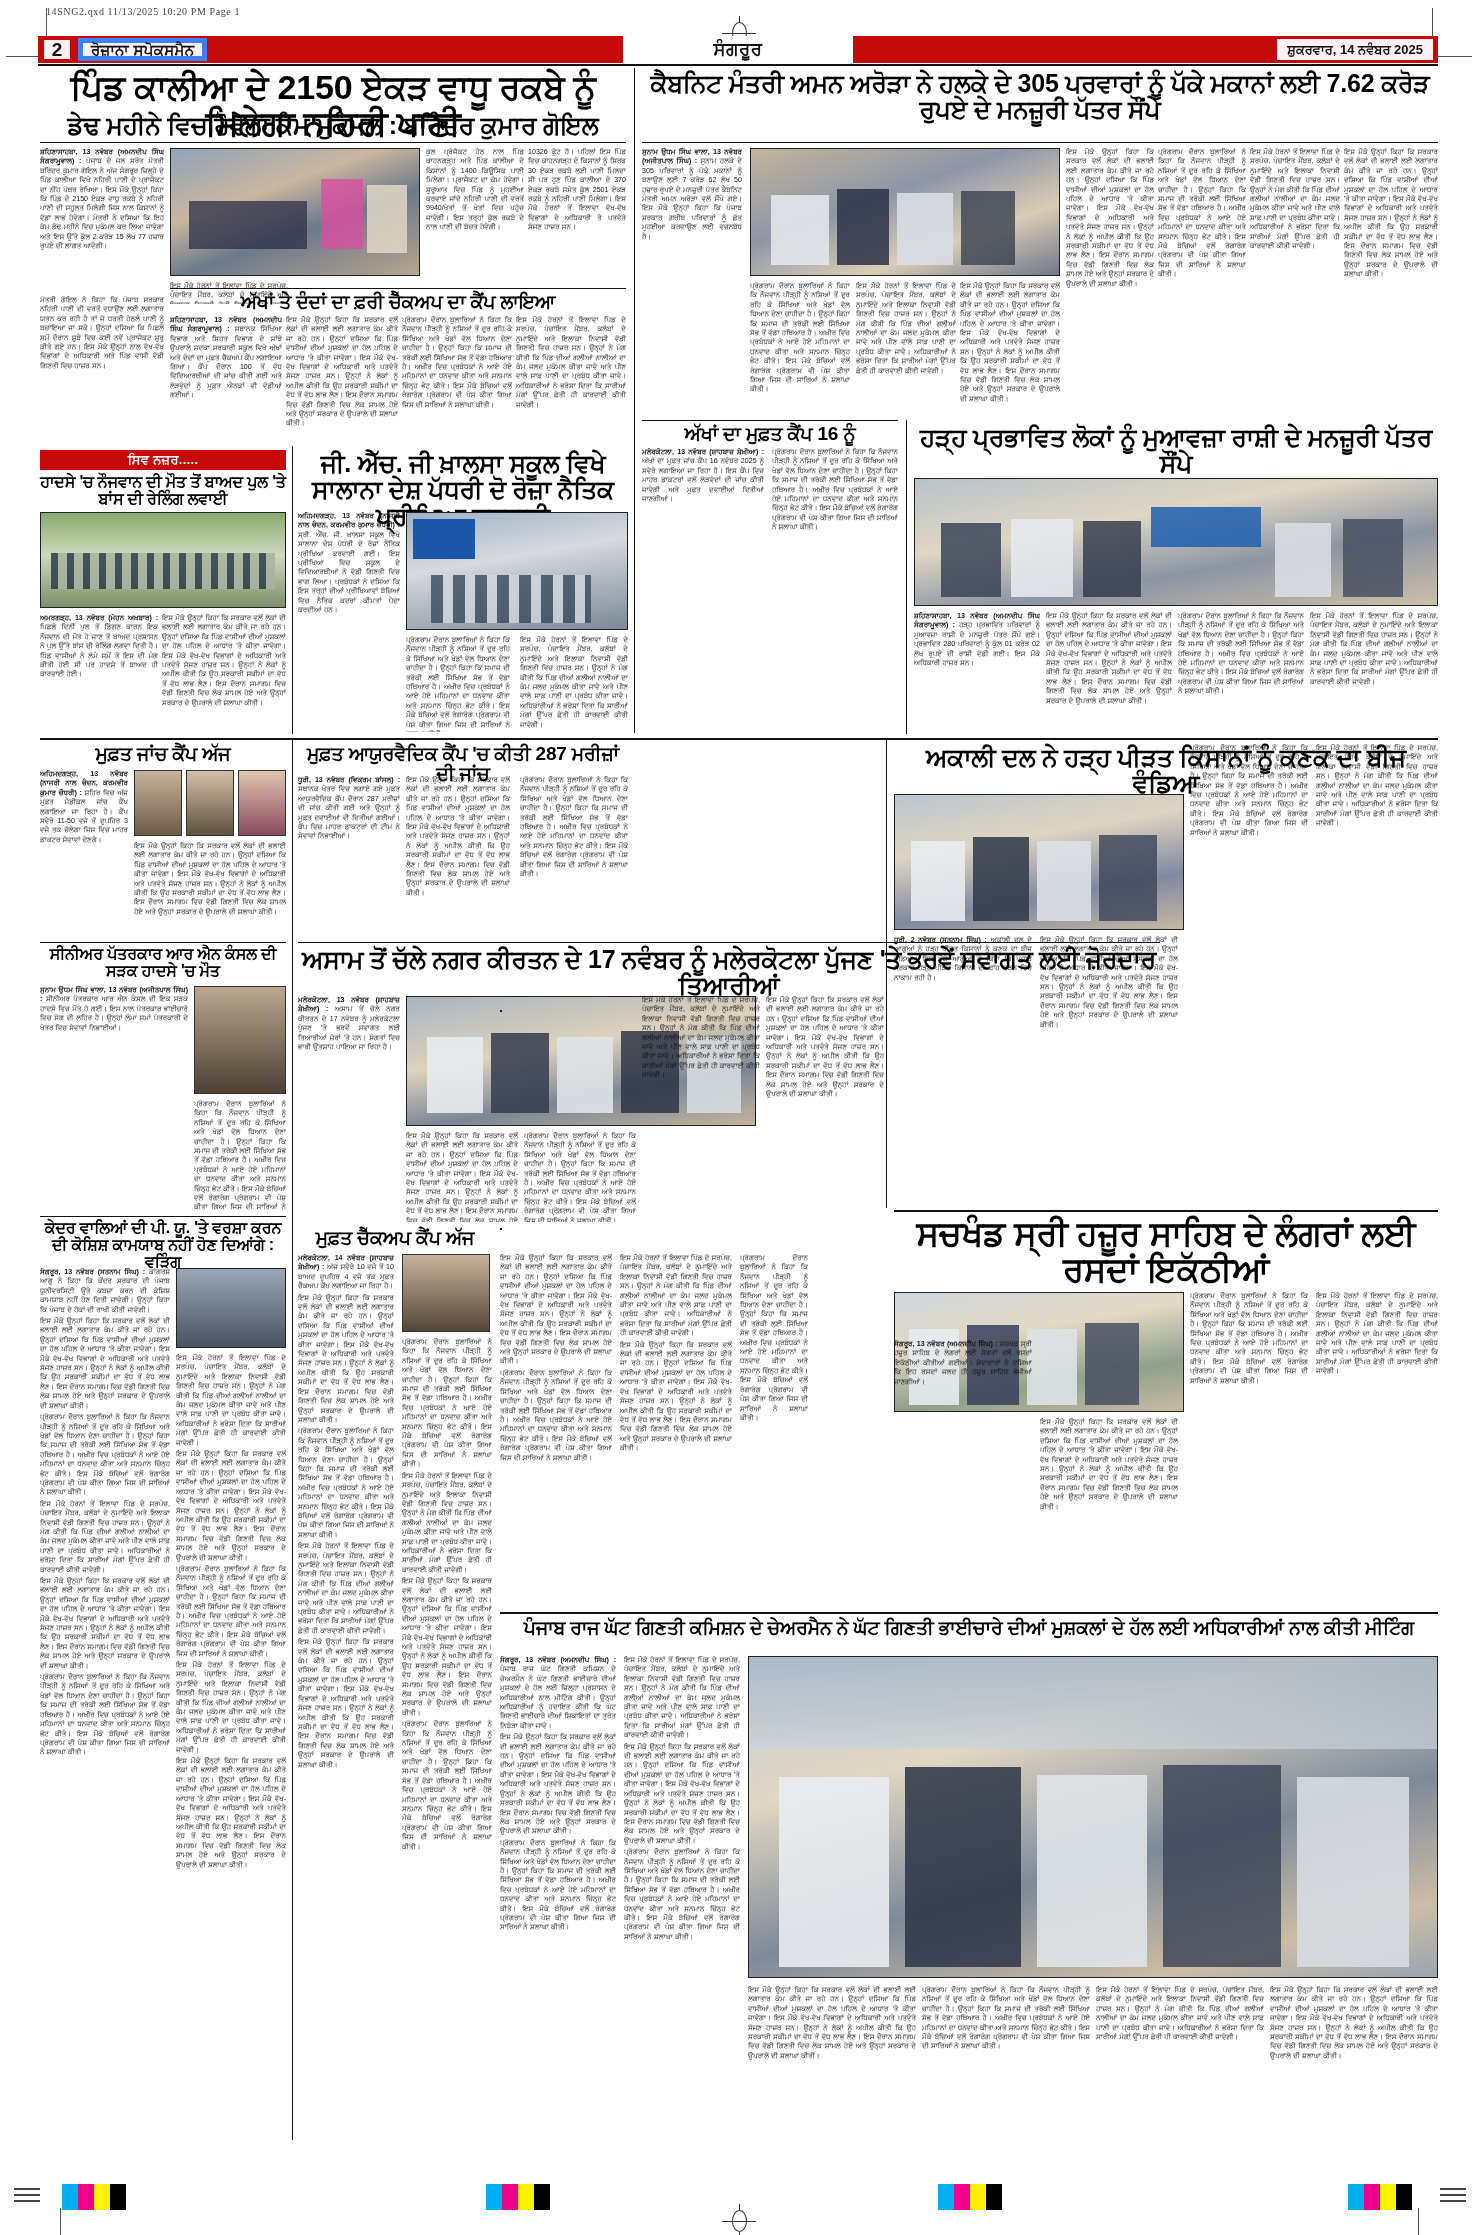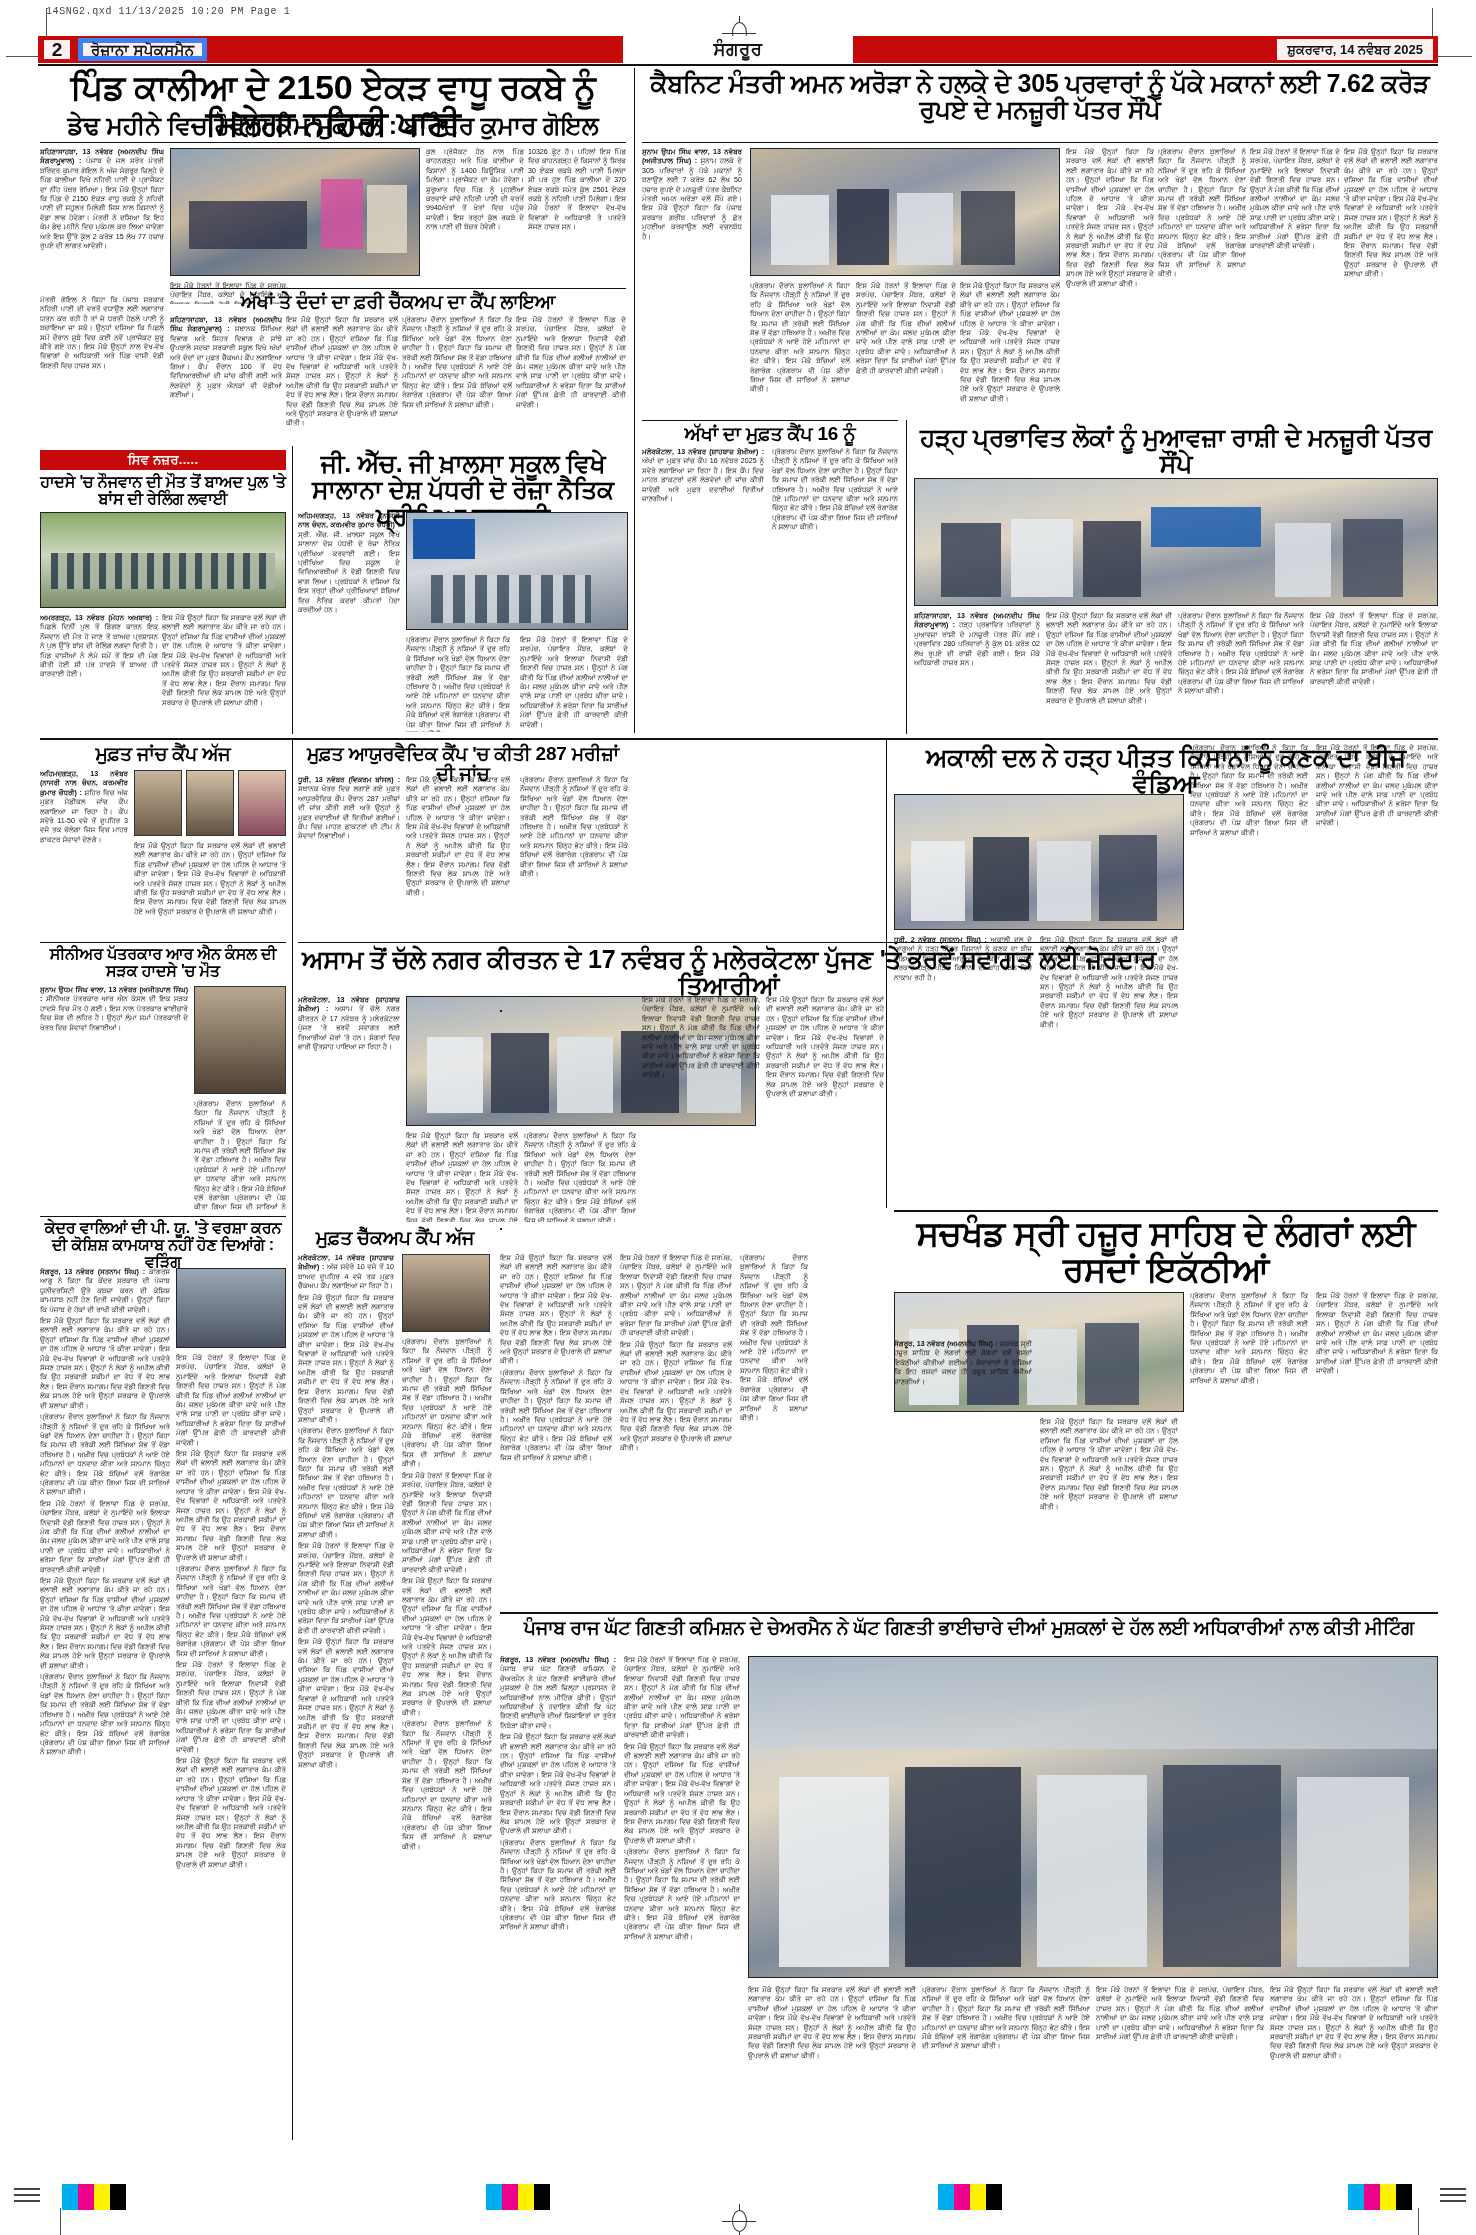--- a/index.html
+++ b/index.html
@@ -10,21 +10,21 @@
     font-family:"Liberation Sans", sans-serif;
     color:#000;
     overflow:hidden;
     position:relative;
   }
   .page { position:absolute; inset:0; }
 
   
   .slug {
     position:absolute; left:46px; top:6px;
-    font-size:10px; font-family:Liberation Mono, monospace;
+    font-size:10px; font-family:Liberation Serif, serif;
     letter-spacing:0.6px; color:#444;
     white-space:nowrap;
   }
   .regmark { position:absolute; width:34px; height:34px; }
   .regmark::before, .regmark::after {
     content:""; position:absolute; background:#333;
   }
   .regmark::before { left:50%; top:0; width:1px; height:34px; margin-left:-0.5px; }
   .regmark::after  { top:50%; left:0; height:1px; width:34px; margin-top:-0.5px; }
   .regmark i {

